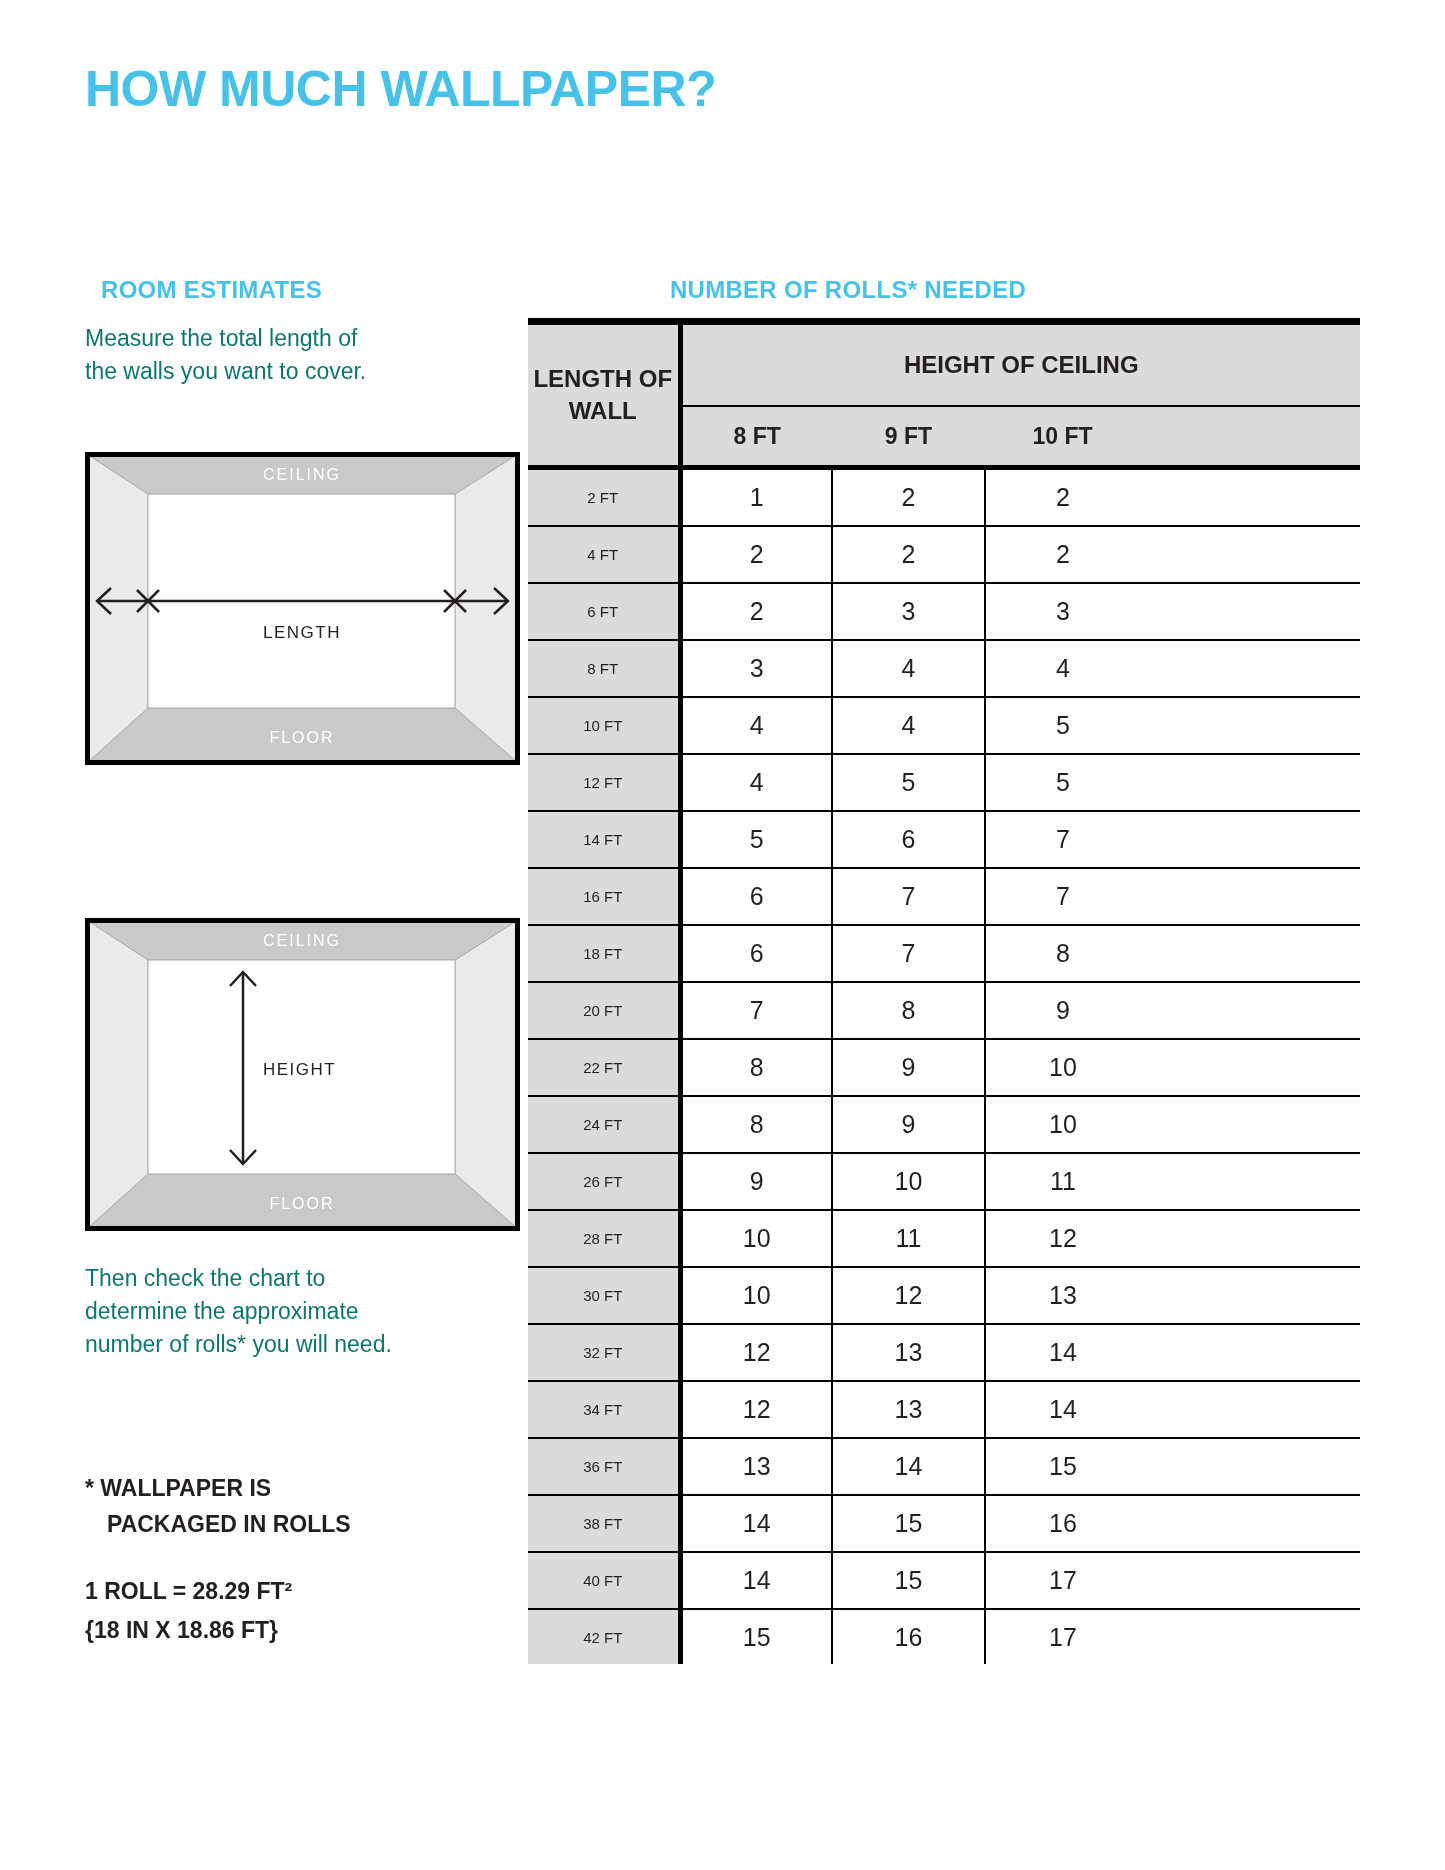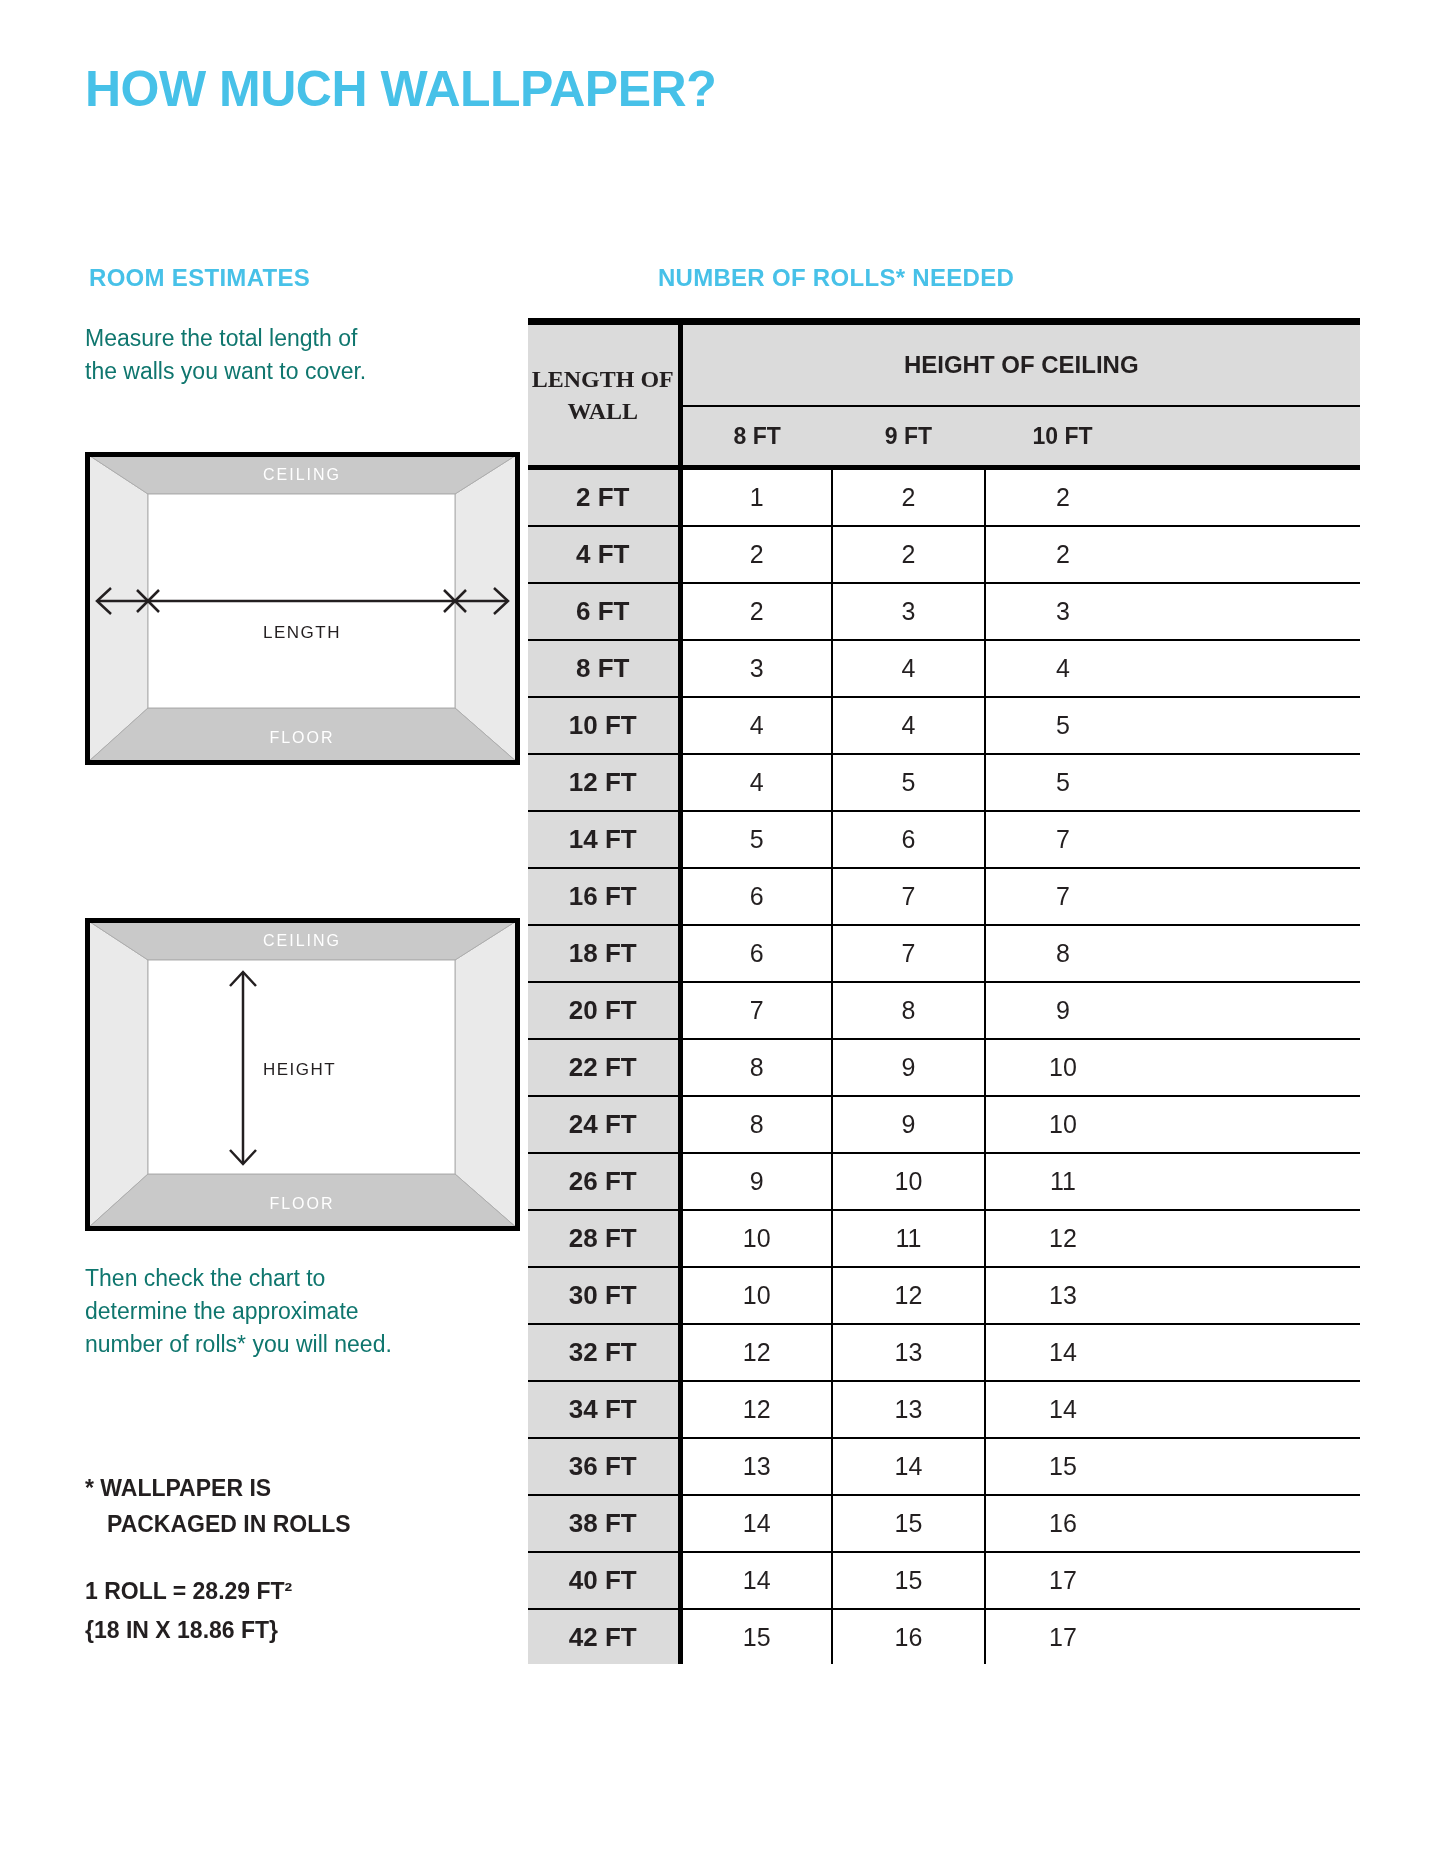--- a/index.html
+++ b/index.html
@@ -16,21 +16,21 @@
     position:absolute;
     left:85px; top:60px;
     margin:0;
     font-size:50px;
     font-weight:bold;
     letter-spacing:-0.5px;
     color:#47C1E8;
   }
   .section-heading {
     position:absolute;
-    margin:4px;
+    margin:16px;
     font-size:24px;
     font-weight:bold;
     color:#47C1E8;
     letter-spacing:0.3px;
   }
   #room-heading { left:85px; top:260px; }
   #rolls-heading { left:528px; top:260px; width:608px; text-align:center; }
 
   .step {
     position:absolute;
@@ -96,43 +96,42 @@
     color:#231F20;
   }
   .len-head {
     background:#DBDBDB;
     font-size:24px;
     font-weight:bold;
     line-height:32px;
     border-right:5px solid #000000;
     border-bottom:5px solid #000000;
     padding:0 8px;
-    font-family:Liberation Serif, serif;
   }
   .ceil-head {
     background:#DBDBDB;
     font-size:24px;
     font-weight:bold;
     height:80px;
     border-bottom:2px solid #000000;
     padding-right:220px;
   }
   tr.subhead th {
     background:#DBDBDB;
     font-size:23px;
     font-weight:bold;
     height:58px;
     border-bottom:5px solid #000000;
   }
   tr.subhead th.last { padding-right:220px; }
 
   .rolls-table tbody th.len {
     background:#DBDBDB;
-    font-size:26px;
-    font-weight:bold;
+    font-size:15px;
+    font-weight:normal;
     height:55px;
     border-right:5px solid #000000;
     border-bottom:2px solid #000000;
   }
   .rolls-table tbody td {
     font-size:25px;
     height:55px;
     border-bottom:2px solid #000000;
     border-left:2px solid #000000;
     background:#ffffff;

